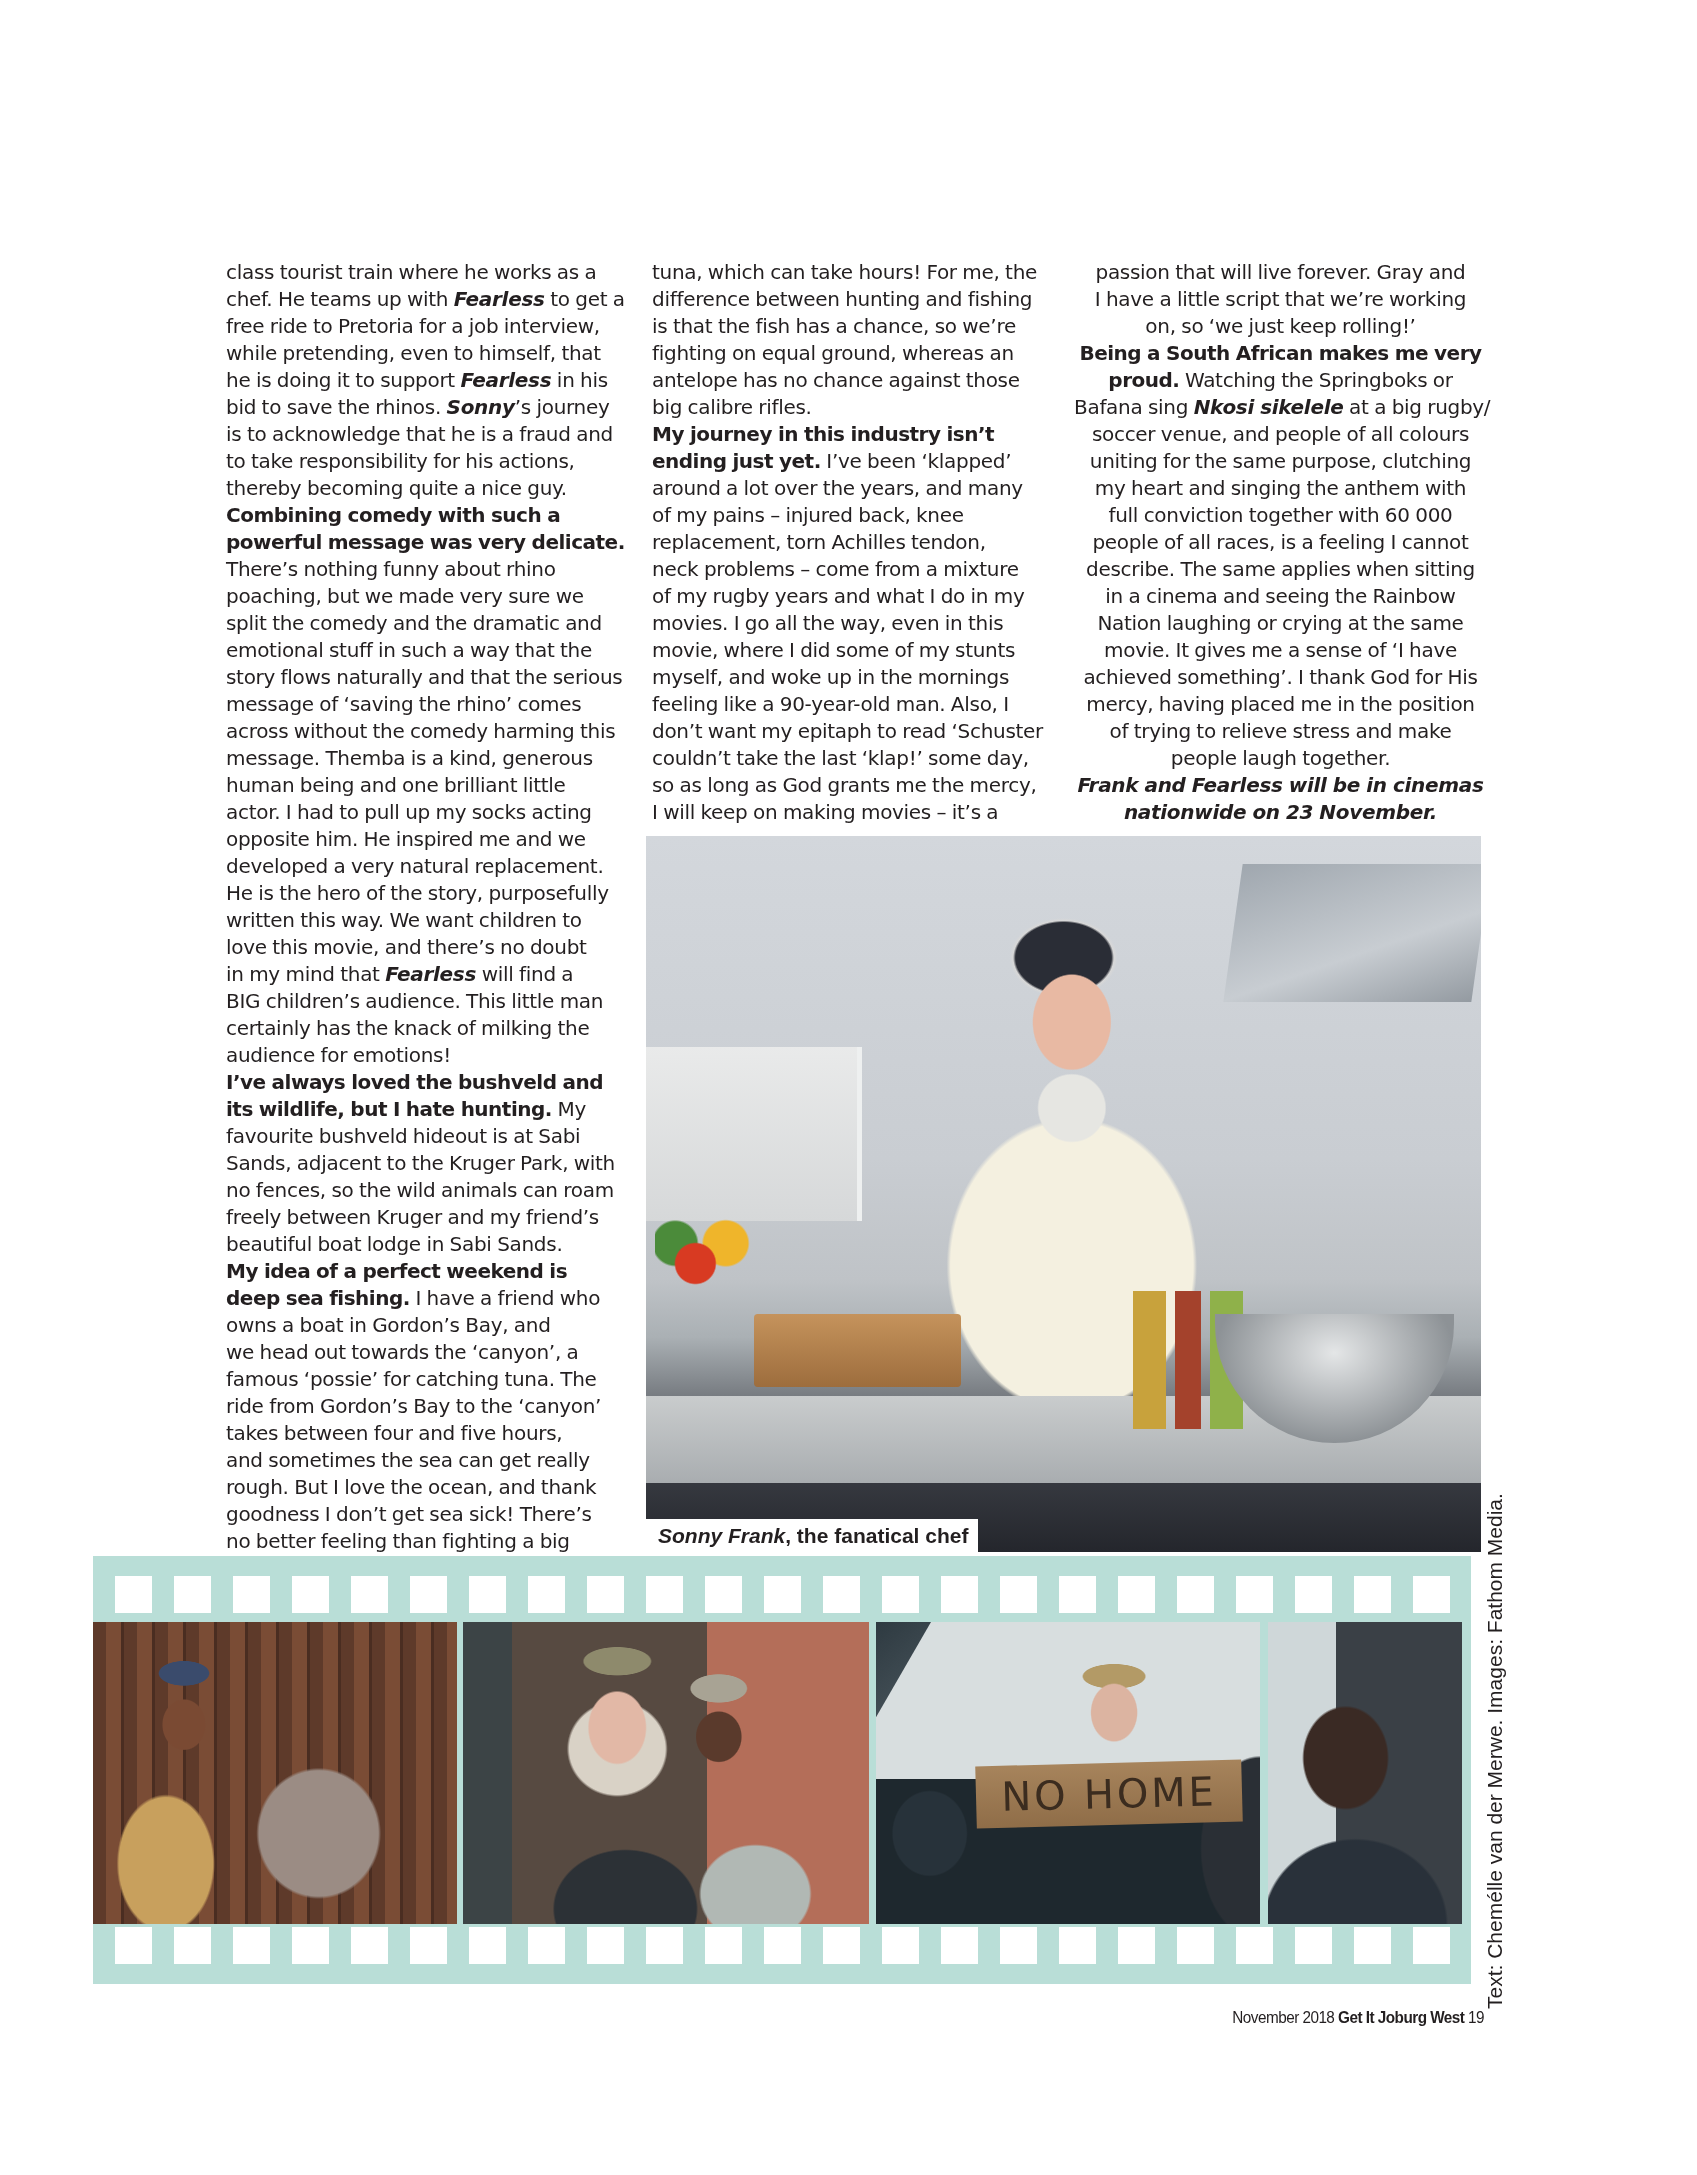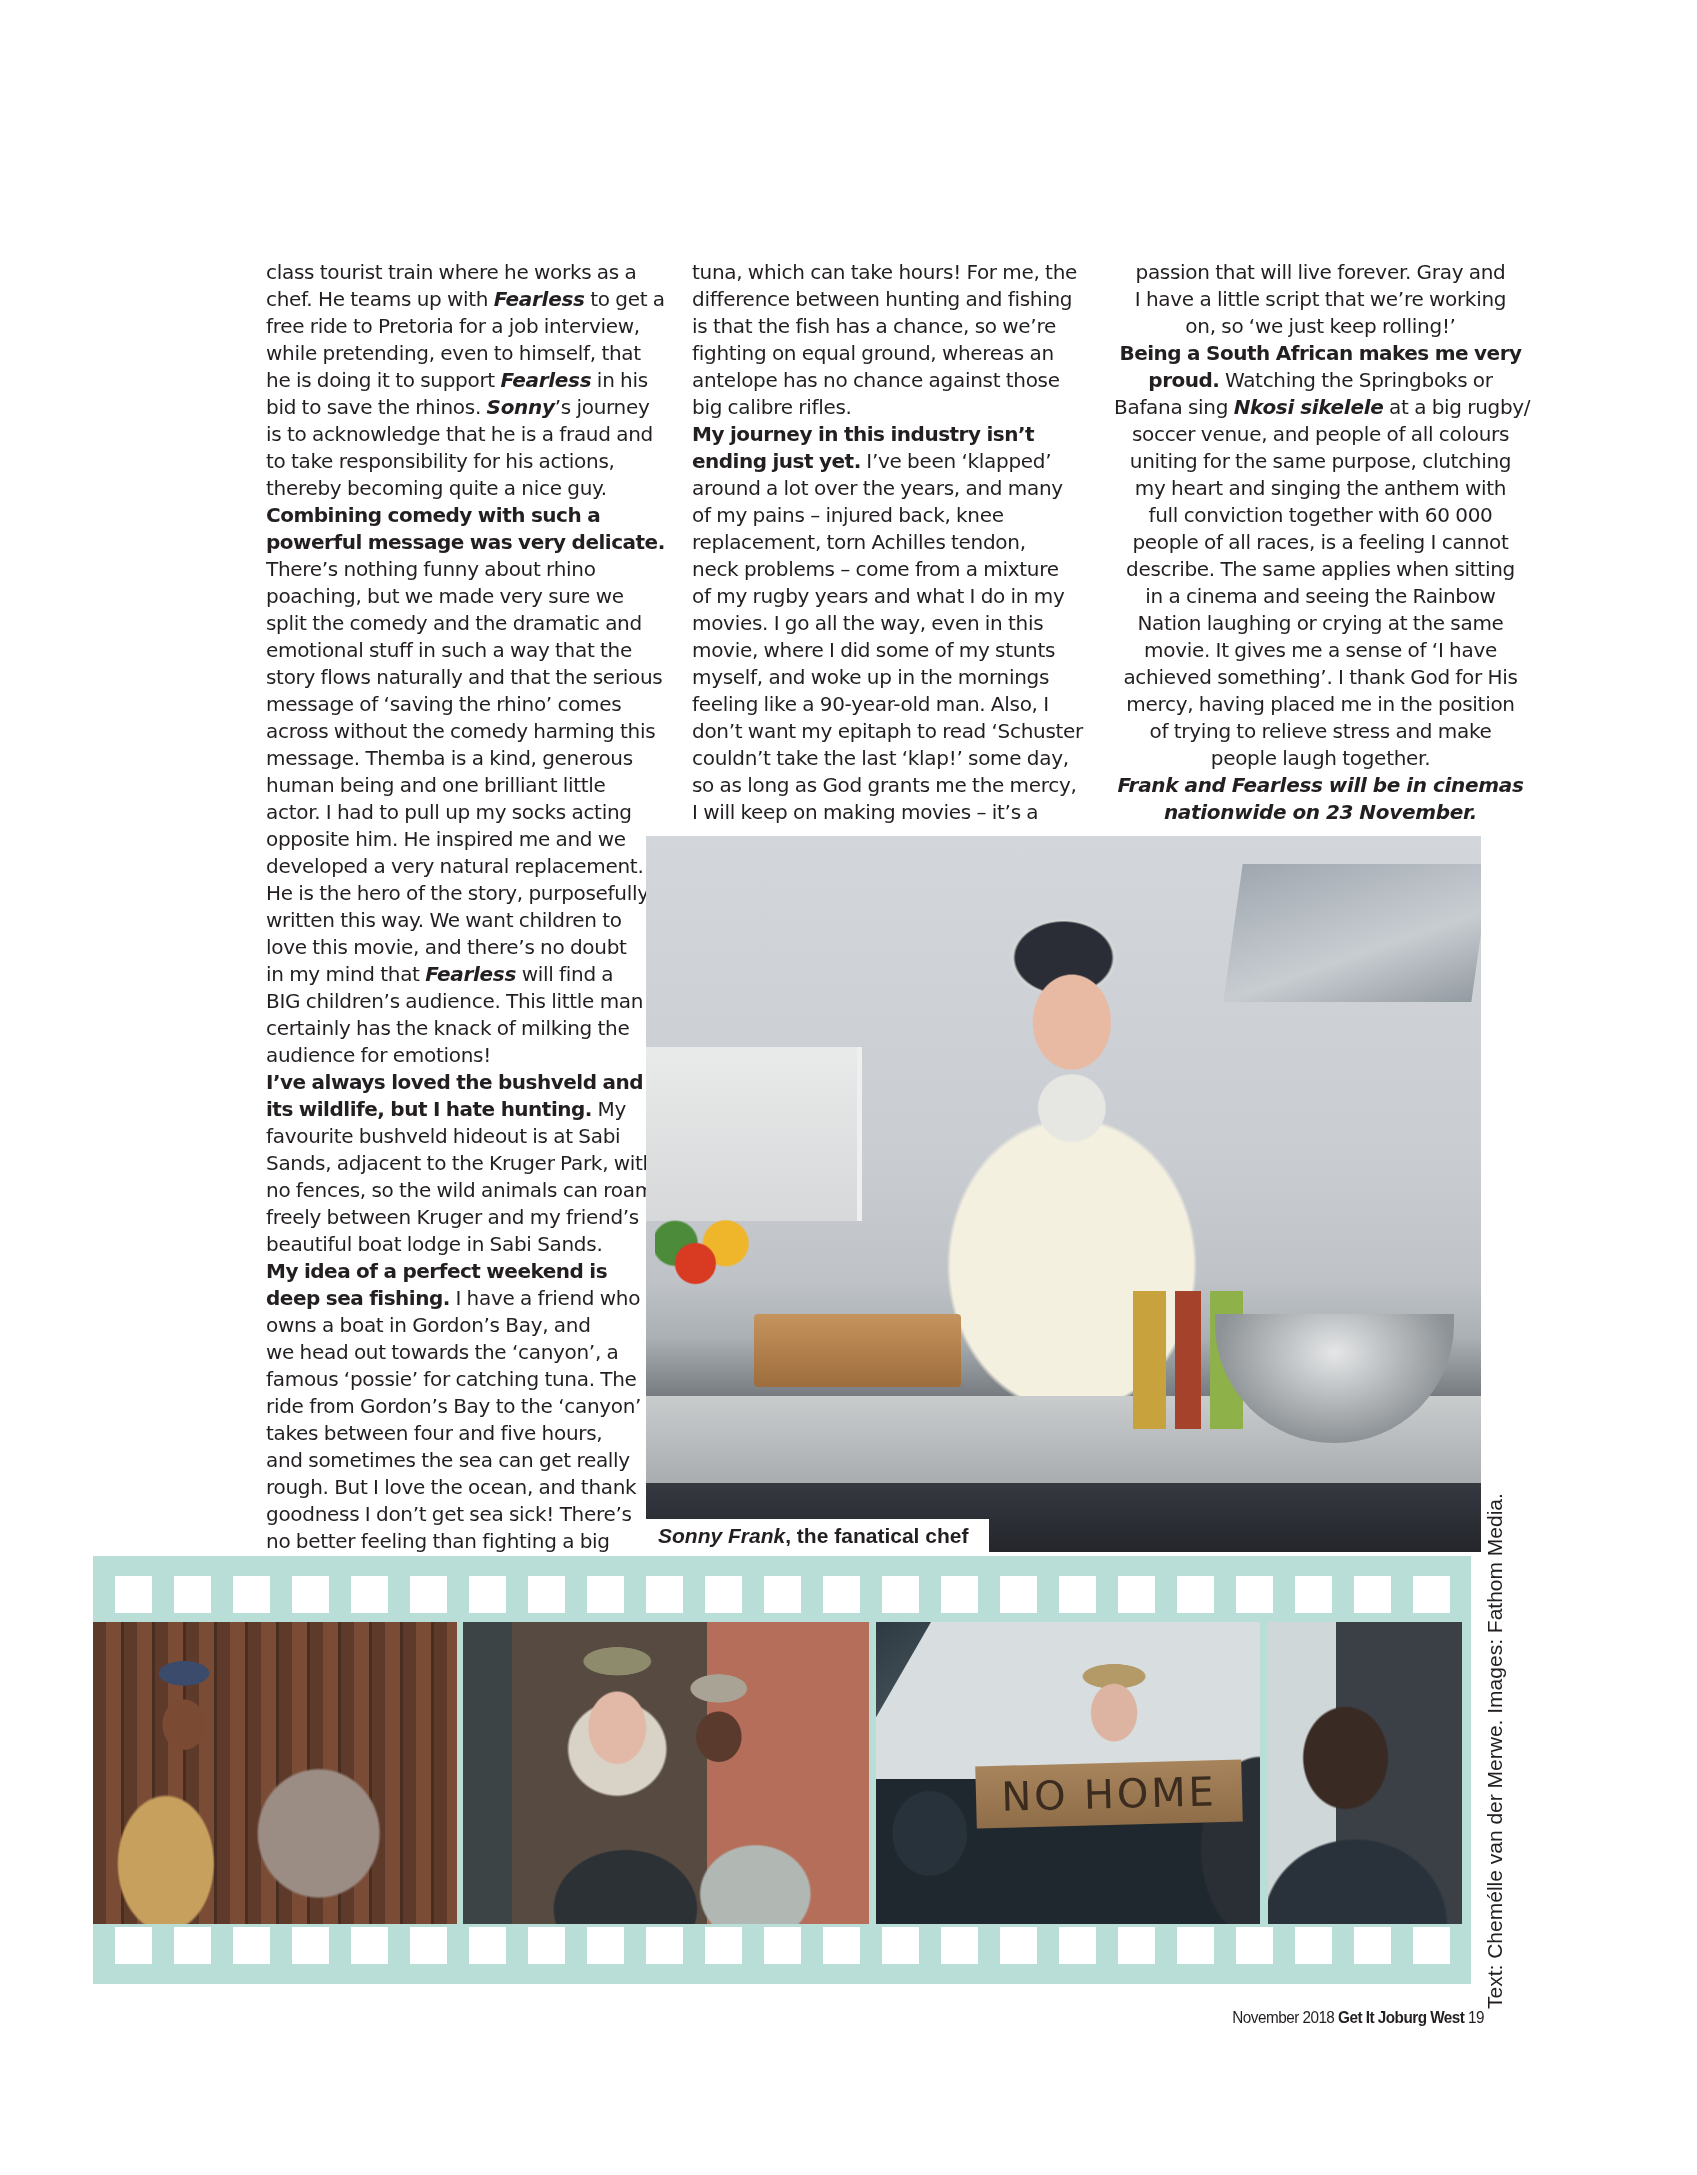--- a/index.html
+++ b/index.html
@@ -1,20 +1,20 @@
 <!DOCTYPE html>
 <html style="font-size:14.7px"><head>
 <meta charset="utf-8">
 <style>
   html, body { margin: 0; padding: 0; background: #ffffff; }
   body { width: 1698px; height: 2175px; position: relative; overflow: hidden;
          font-family: "DejaVu Sans", "Liberation Sans", sans-serif; color: #231f20; }
 
   .col { position: absolute; top: 259px; font-size: 20px; line-height: 27px;
-         letter-spacing: -0.3px; word-spacing: -0.5px; color: #231f20; margin-left: 40px; }
+         letter-spacing: -0.3px; word-spacing: -0.5px; color: #231f20; }
   .col .line { display: block; white-space: nowrap; }
   .col b { font-weight: bold; letter-spacing: -0.5px; }
   .col i { font-style: italic; font-weight: bold; }
   #col1 { left: 226px; width: 404px; }
   #col2 { left: 652px; width: 409px; }
   #col3 { left: 1074px; width: 413px; text-align: center; }
 
   
   #chef-photo { position: absolute; left: 646px; top: 836px; width: 835px; height: 716px; overflow: hidden;
     background:
@@ -34,21 +34,21 @@
      background: linear-gradient(180deg,#c5935c,#9d6d3d); border-radius: 3.7px; }
   #chef-photo .veg { position:absolute; left: 9.2px; top: 377px; width: 101px; height: 101px;
      background: radial-gradient(circle at 40% 50%, #d83a22 0 25%, transparent 27%),
                  radial-gradient(circle at 70% 30%, #efb52b 0 22%, transparent 24%),
                  radial-gradient(circle at 20% 30%, #4b8b3a 0 20%, transparent 22%); }
   #chef-photo .bowl { position:absolute; right: 27.5px; top: 478px; width: 239px; height: 129px;
      background: radial-gradient(ellipse at 50% 30%, #e4e6e7, #8d9296 70%); border-radius: 0 0 119px 119px; }
   #chef-photo .jars { position:absolute; left: 487px; top: 455px; width: 110px; height: 138px;
      background: linear-gradient(90deg,#c8a23c 0 30%, transparent 30% 38%, #a4422c 38% 62%, transparent 62% 70%, #8fb14a 70%); }
 
-  #caption { position: absolute; left: 646px; top: 1519px; height: 33px; padding: 0 21px 0 12px;
+  #caption { position: absolute; left: 646px; top: 1519px; height: 33px; padding: 0 10px 0 12px;
      background: #ffffff; font-family: "Liberation Sans", sans-serif; font-weight: bold;
      font-size: 21px; line-height: 33px; color: #231f20; white-space: nowrap; }
   #caption i { font-style: italic; }
 
   
   #filmstrip { position: absolute; left: 93px; top: 1556px; width: 1378px; height: 428px; background: #b9ded7; }
   .sprockets { position: absolute; left: 0; right: 0; height: 37px; display: flex; gap: 22px; padding-left: 22px; overflow: hidden; }
   .sprockets.top { top: 20px; }
   .sprockets.bottom { top: 371px; }
   .hole { flex: 0 0 37px; height: 37px; background: #ffffff; }

